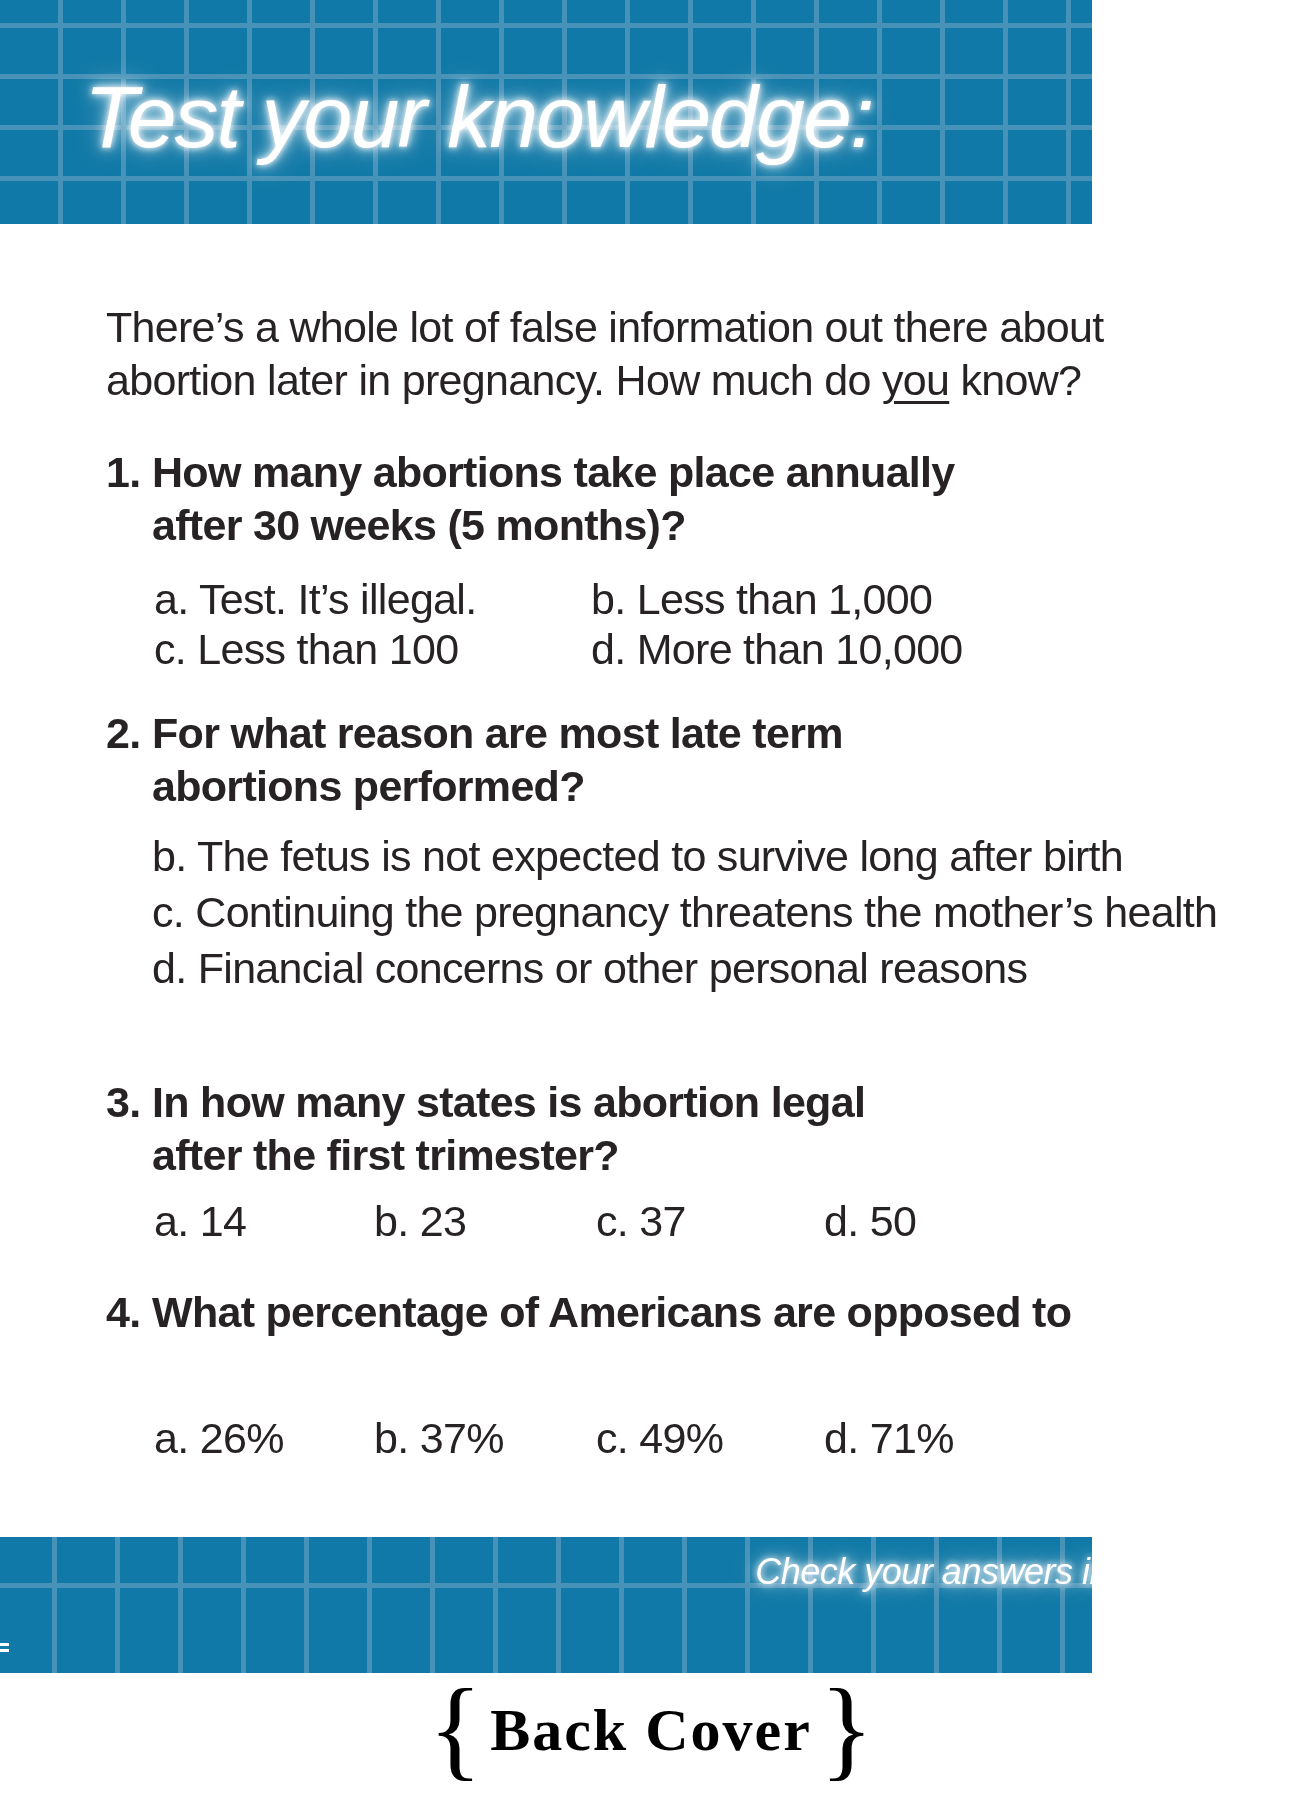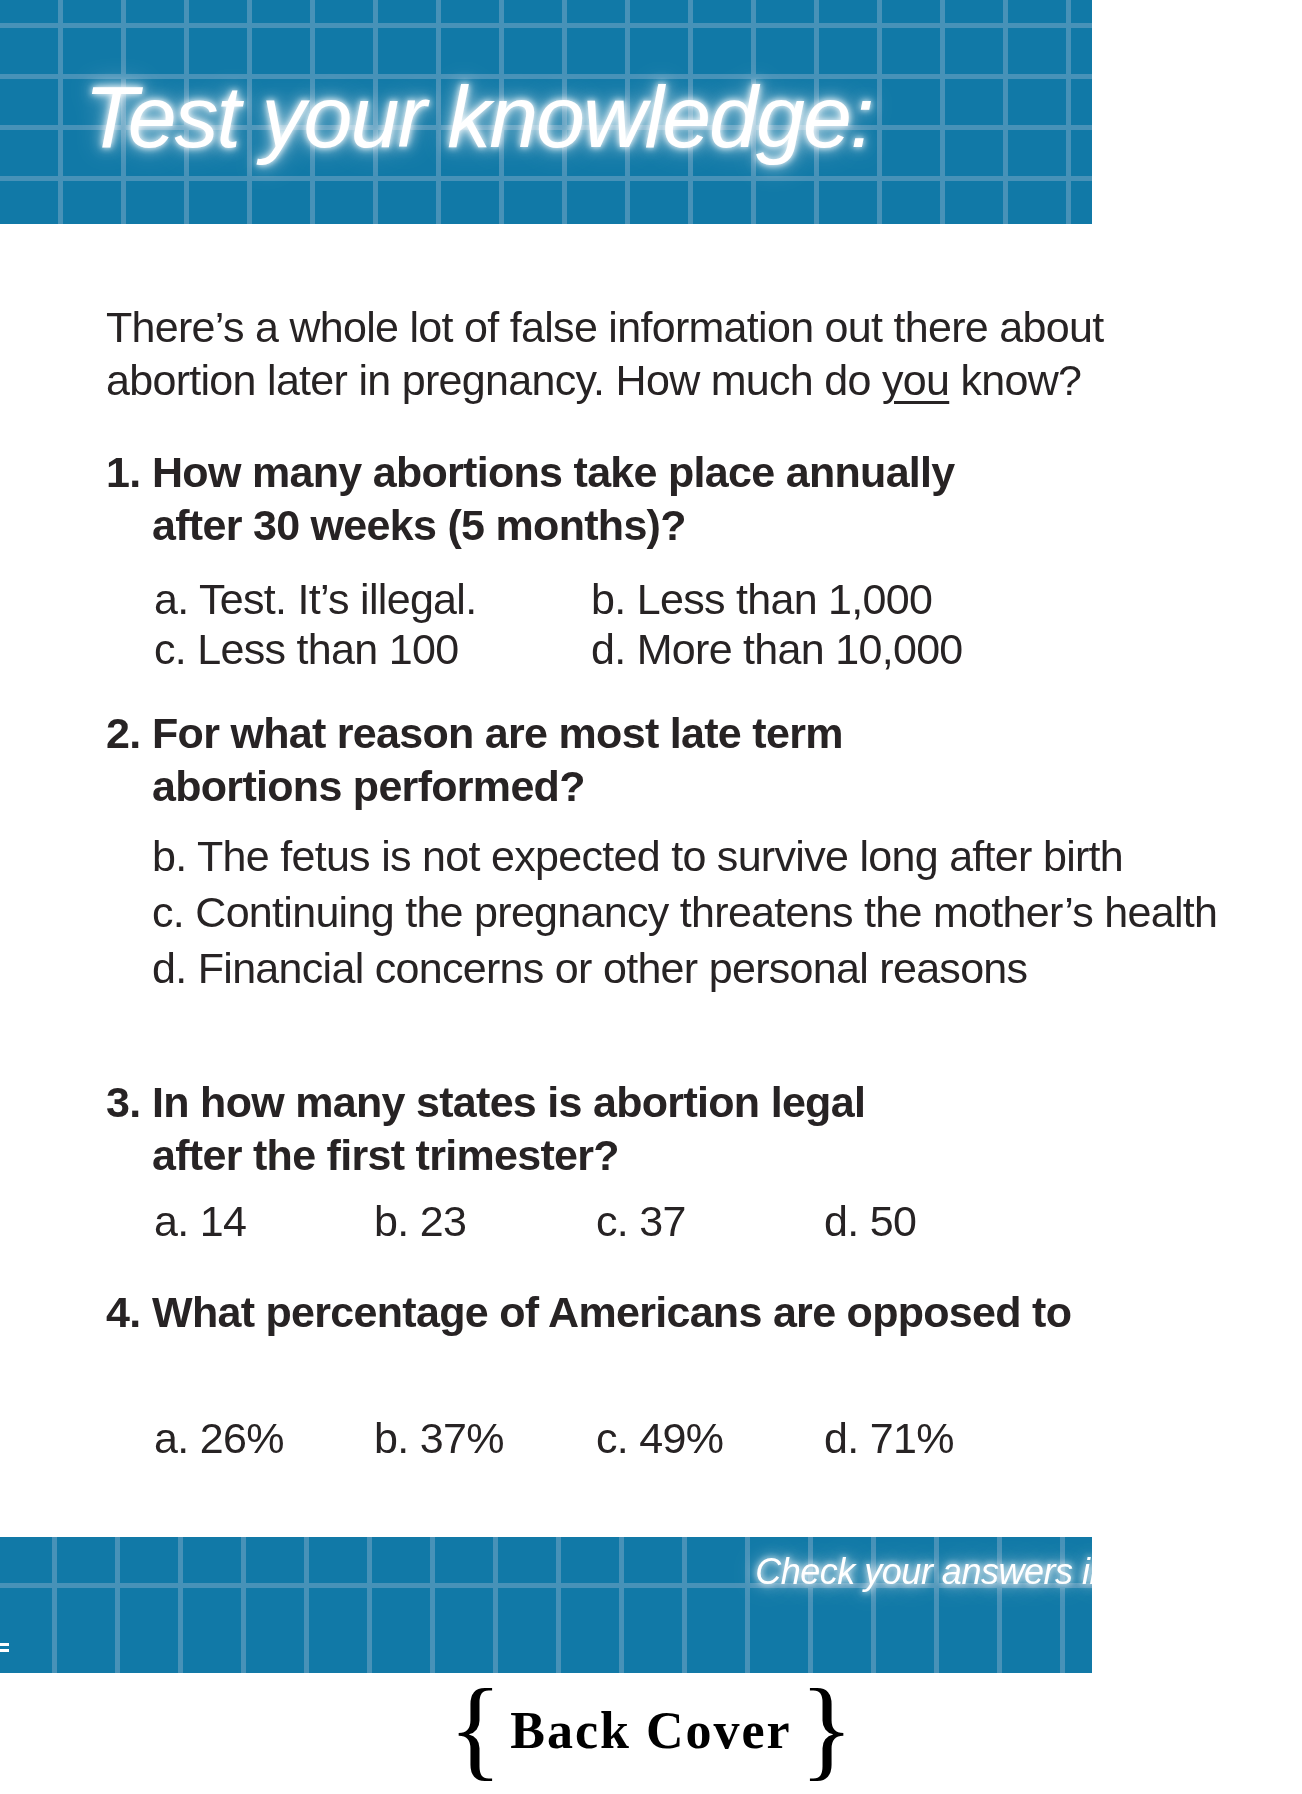--- a/index.html
+++ b/index.html
@@ -77,21 +77,21 @@
     left:154px;
   }
   .q3-ans{top:1196px;} .q4-ans{top:1413px;}
   
   .back-cover{
     position:absolute;left:0;top:1674px;width:1302px;height:112px;
     display:flex;align-items:center;justify-content:center;
     font-family:"Liberation Serif","DejaVu Serif",serif;
     color:#000000;
   }
-  .bc-label{font-size:52px;font-weight:bold;letter-spacing:2px;padding:0 8px;text-align:center;}
+  .bc-label{font-size:60px;font-weight:bold;letter-spacing:2px;padding:0 8px;text-align:center;}
   .brace{font-size:112px;font-weight:400;line-height:0;position:relative;top:-2px;}
   
   .print-artifact{
     position:absolute;left:0;top:1643px;width:9px;height:10px;
     background:linear-gradient(to bottom,#ffffff 0 3px,rgba(0,0,0,0) 3px 6px,#ffffff 6px 9px,rgba(0,0,0,0) 9px);
   }
 </style>
 </head>
 <body>
 

